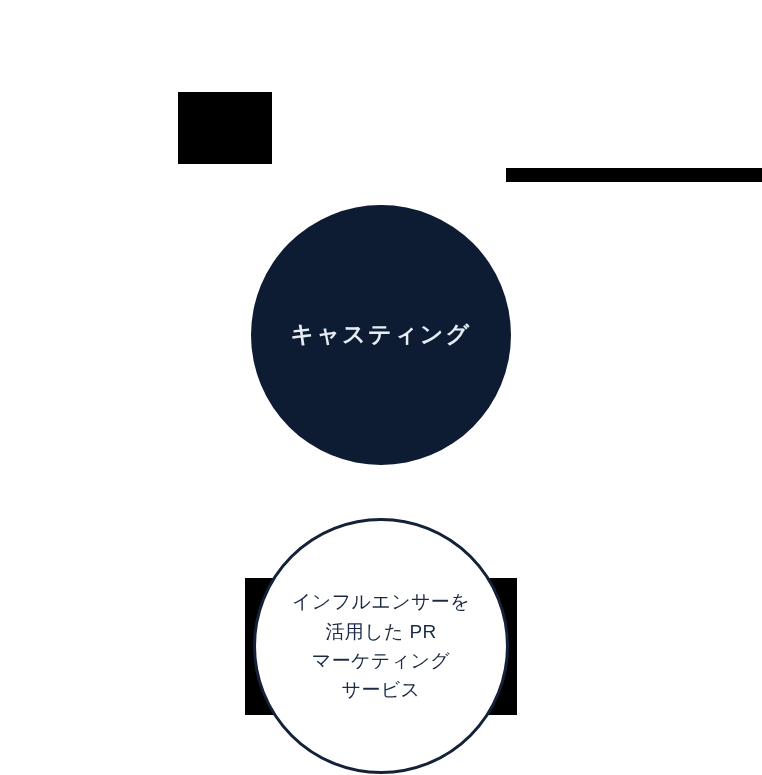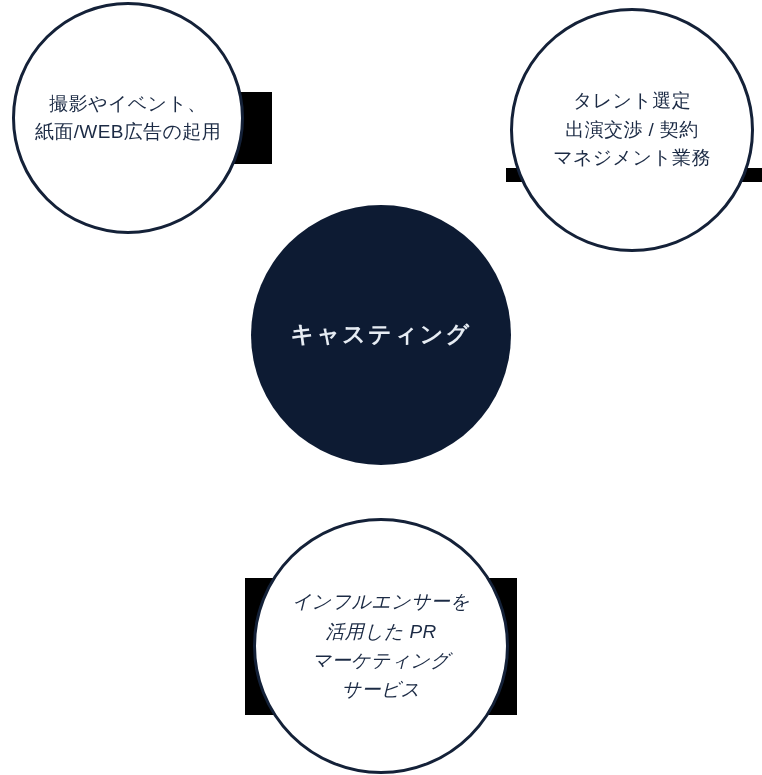--- a/index.html
+++ b/index.html
@@ -86,43 +86,34 @@
   }
   #circle-talent-management .node-label { font-size: 19px; line-height: 1.5; }
 
   #circle-casting-core {
     left: 251px; top: 205px;
     width: 260px; height: 260px; align-items: center;
   }
 
   #circle-influencer-pr {
     left: 253px; top: 518px;
-    width: 256px; height: 256px; font-style: italic;
+    width: 256px; height: 256px;
   }
   #circle-influencer-pr .node-label { font-size: 19px; line-height: 1.55; }
 </style>
 </head>
 <body>
 
 <div id="diagram-canvas">
 
   <div class="backdrop-bar" id="bar-top-left"></div>
   <div class="backdrop-bar" id="bar-top-right"></div>
   <div class="backdrop-bar" id="bar-bottom"></div>
 
-  <div class="node-circle outlined" id="circle-shooting-event">
-    <div class="node-label">撮影やイベント、
-紙面/WEB広告の起用</div>
-  </div>
 
-  <div class="node-circle outlined" id="circle-talent-management">
-    <div class="node-label">タレント選定
-出演交渉 / 契約
-マネジメント業務</div>
-  </div>
 
   <div class="node-circle filled" id="circle-casting-core">
     <div class="node-label">キャスティング</div>
   </div>
 
   <div class="node-circle outlined" id="circle-influencer-pr">
     <div class="node-label">インフルエンサーを
 活用した PR
 マーケティング
 サービス</div>

